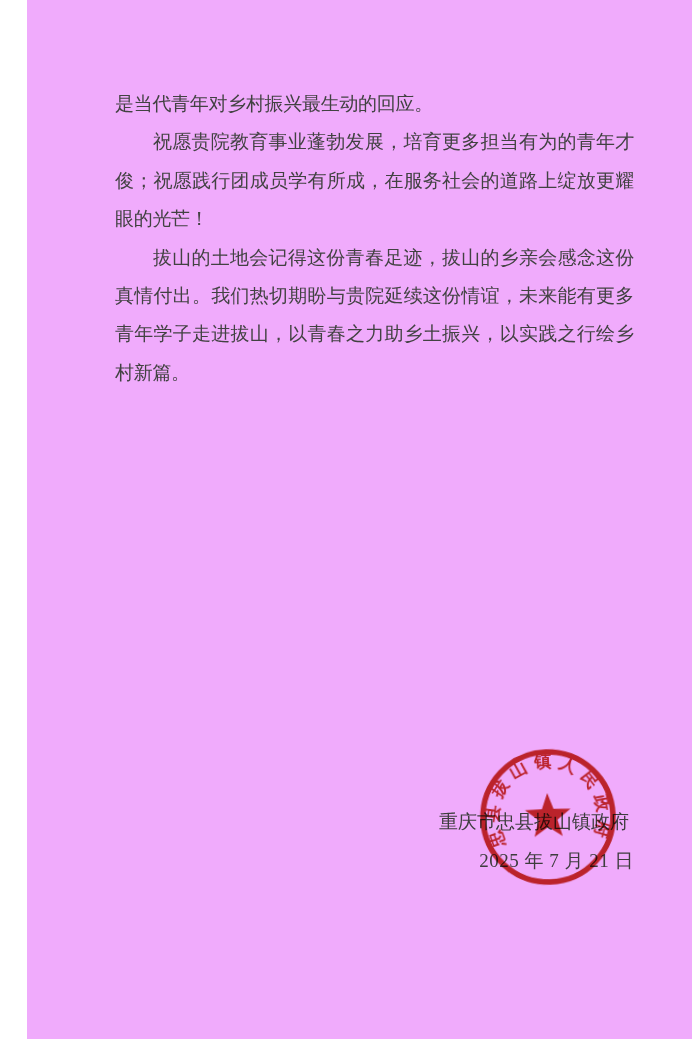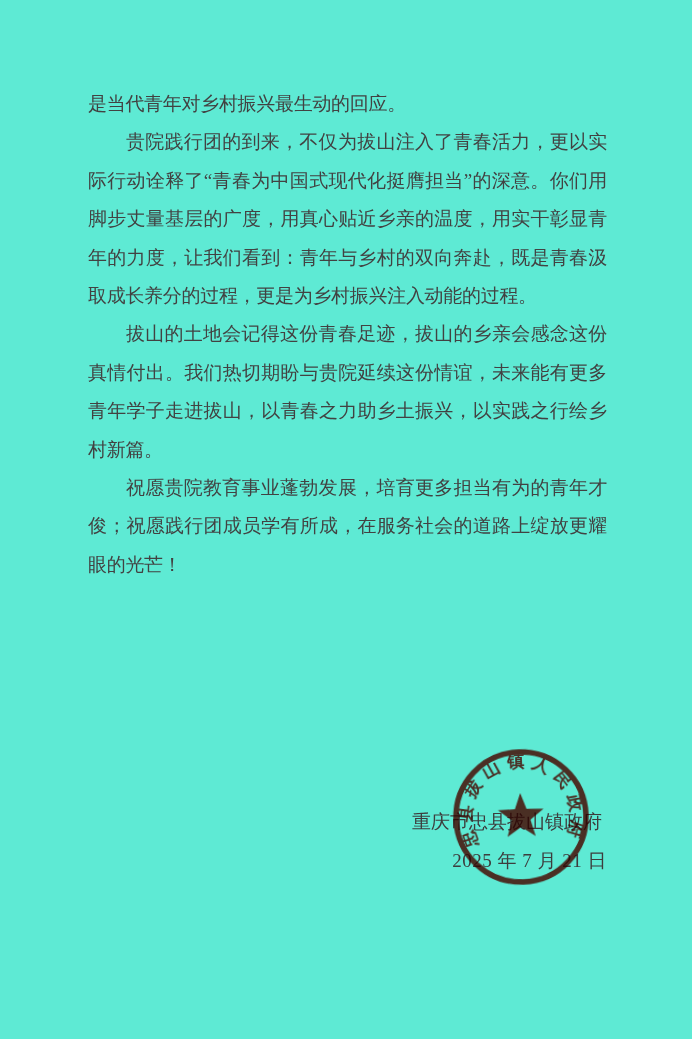--- a/index.html
+++ b/index.html
@@ -5,21 +5,22 @@
   html, body { margin: 0; padding: 0; }
   body {
     width: 692px; height: 1039px;
     background: #ffffff;
     position: relative;
     overflow: hidden;
     font-family: "Liberation Serif", "DejaVu Serif", serif;
   }
   .page {
     position: absolute; inset: 0;
-    background: #5eead4;
+    background: #f0abfc;
+    margin-left: 27px;
   }
   .letter-body {
     position: absolute;
     left: 88px; top: 85px; width: 519px;
     font-size: 19px;
     line-height: 38.4px;
     letter-spacing: -0.3px;
     color: #424242;
     text-align: justify;
     text-justify: inter-ideograph;
@@ -53,23 +54,22 @@
     letter-spacing: 6.5px;
   }
 </style>
 </head>
 <body>
 
 <div class="page">
 
   <div class="letter-body">
       <p class="para">是当代青年对乡村振兴最生动的回应。</p>
-      <p class="para indent">贵院践行团的到来，不仅为拔山注入了青春活力，更以实际行动诠释了“青春为中国式现代化挺膺担当”的深意。你们用脚步丈量基层的广度，用真心贴近乡亲的温度，用实干彰显青年的力度，让我们看到：青年与乡村的双向奔赴，既是青春汲取成长养分的过程，更是为乡村振兴注入动能的过程。</p>
+      <p class="para indent">祝愿贵院教育事业蓬勃发展，培育更多担当有为的青年才俊；祝愿践行团成员学有所成，在服务社会的道路上绽放更耀眼的光芒！</p>
       <p class="para indent">拔山的土地会记得这份青春足迹，拔山的乡亲会感念这份真情付出。我们热切期盼与贵院延续这份情谊，未来能有更多青年学子走进拔山，以青春之力助乡土振兴，以实践之行绘乡村新篇。</p>
-      <p class="para indent">祝愿贵院教育事业蓬勃发展，培育更多担当有为的青年才俊；祝愿践行团成员学有所成，在服务社会的道路上绽放更耀眼的光芒！</p>
     </div>
 
   <div class="signature-block">
     <div class="signature-org">重庆市忠县拔山镇政府</div>
     <div class="signature-date">2025 年 7 月 21 日</div>
   </div>
 
   <svg class="seal" viewBox="0 0 160 160" xmlns="http://www.w3.org/2000/svg">
     <defs>
       <path id="seal-arc" d="M 37.6 106.5 A 50 50 0 1 1 122.4 106.5" fill="none"></path>

